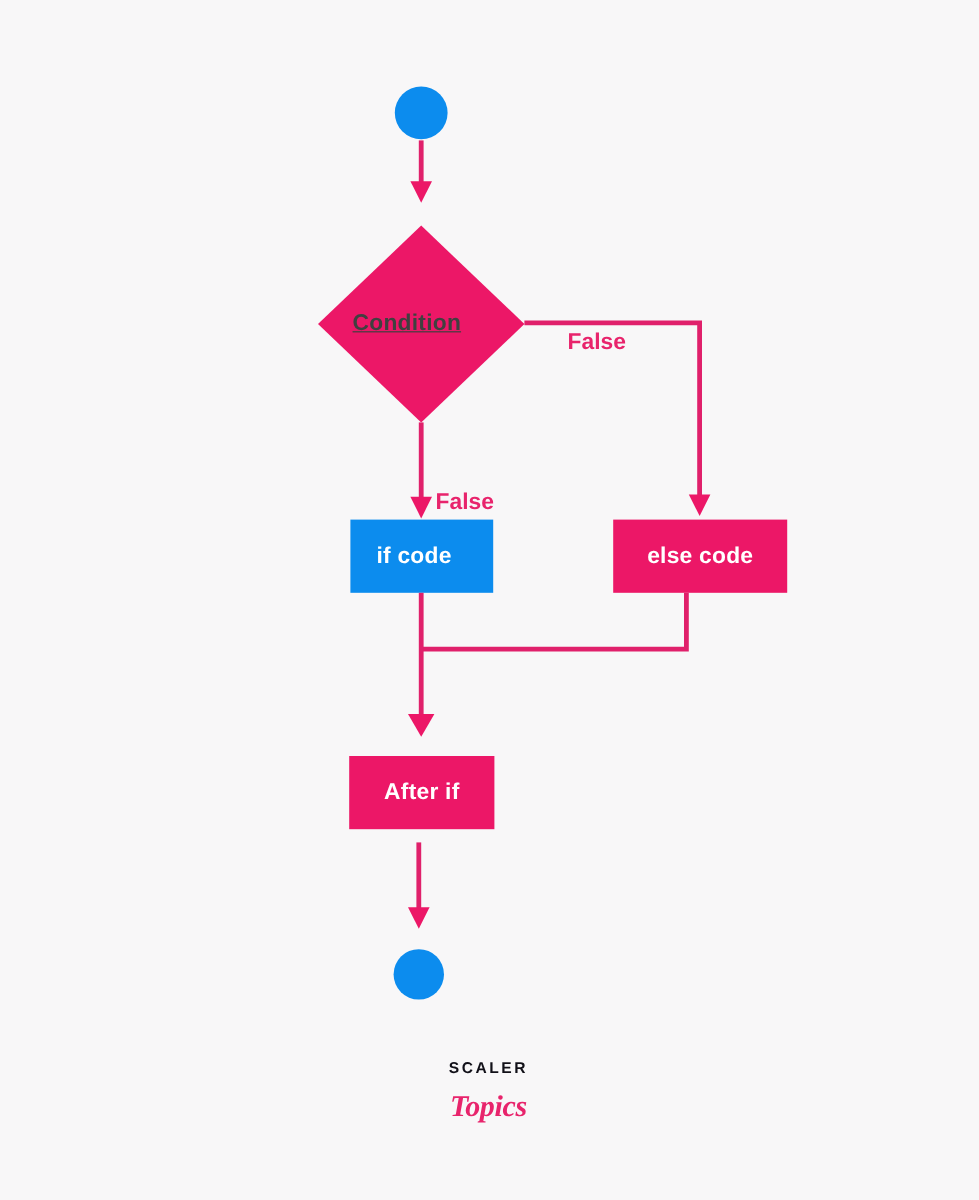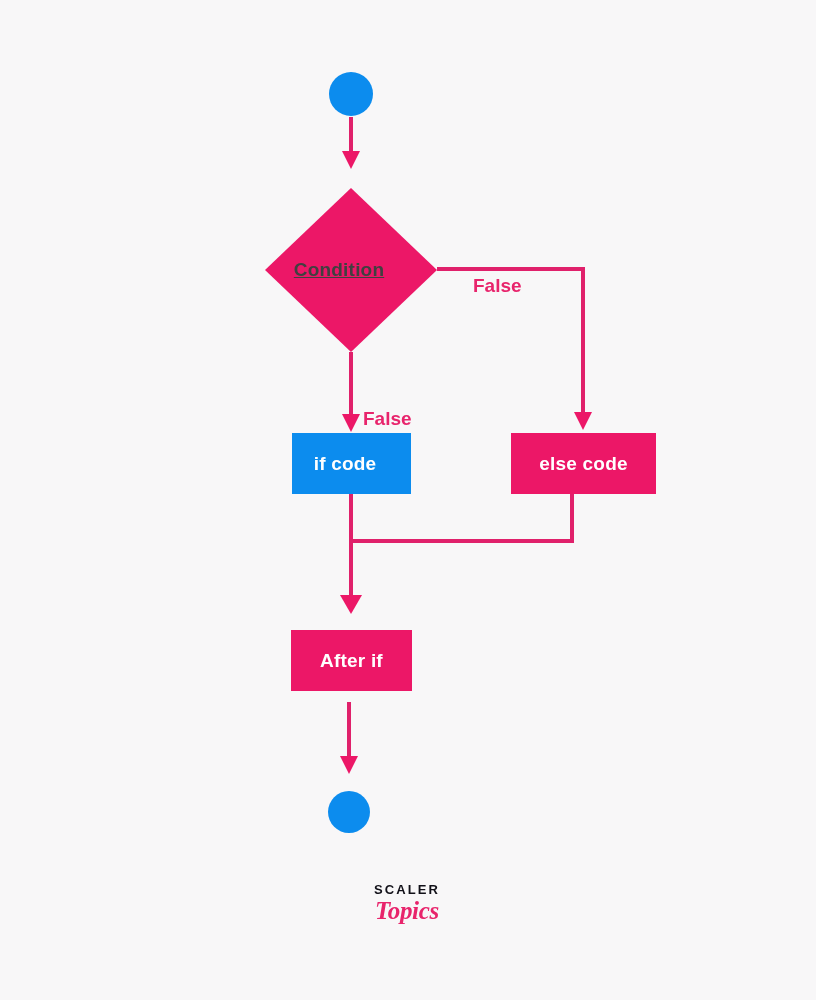--- a/index.html
+++ b/index.html
@@ -111,21 +111,21 @@
     display: block;
   }
   #brand-word-secondary {
     font-family: "Liberation Serif", serif;
     font-size: 25px;
     font-style: italic;
     font-weight: bold;
     color: #e8246c;
     line-height: 26px;
     display: block;
-    margin-top: 1px;
+    margin-top: 13px;
     letter-spacing: -0.3px;
   }
 </style>
 </head>
 <body>
 
 <div id="canvas">
 
   <svg id="flow-svg" viewBox="0 0 816 1000" xmlns="http://www.w3.org/2000/svg">
 

